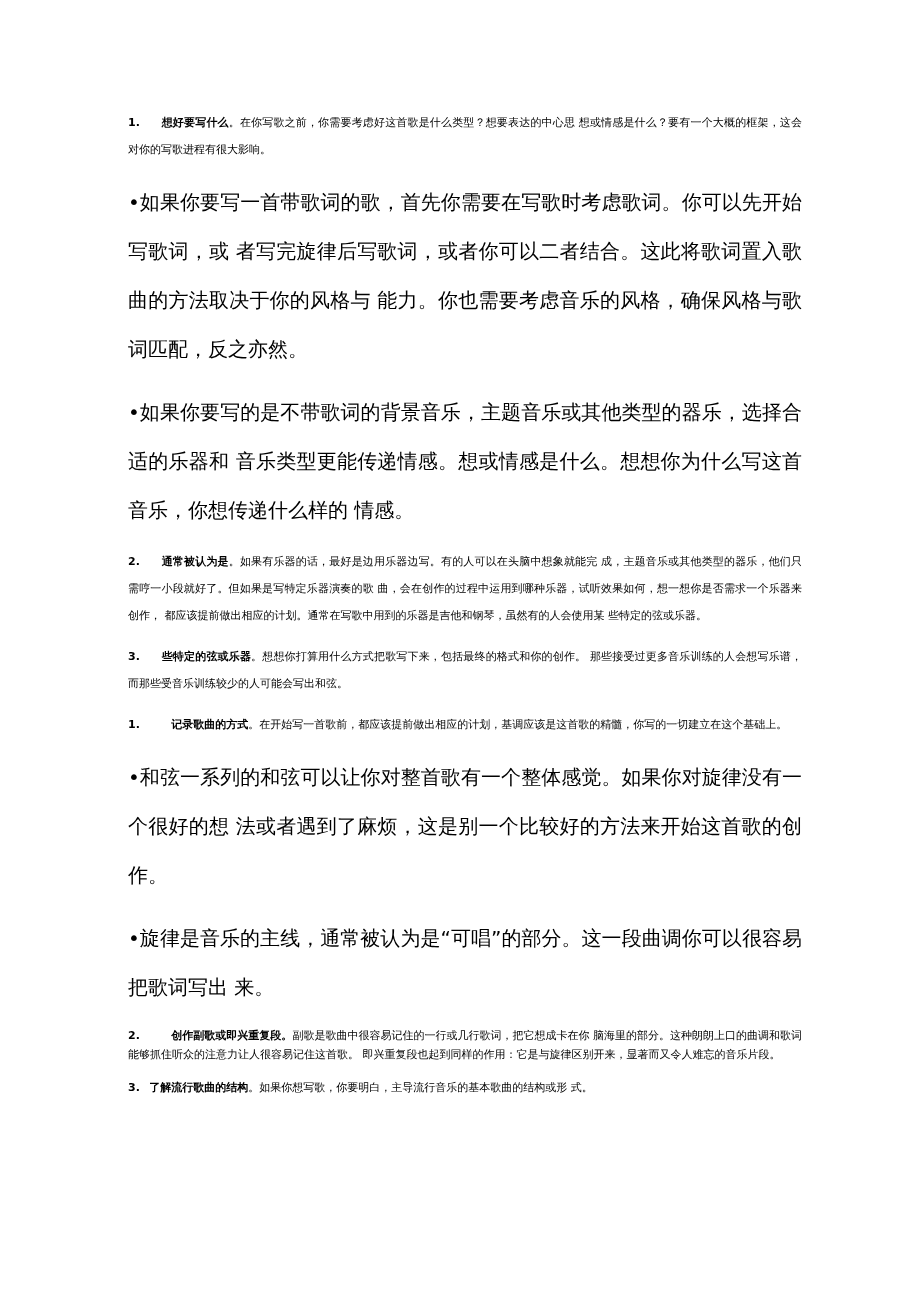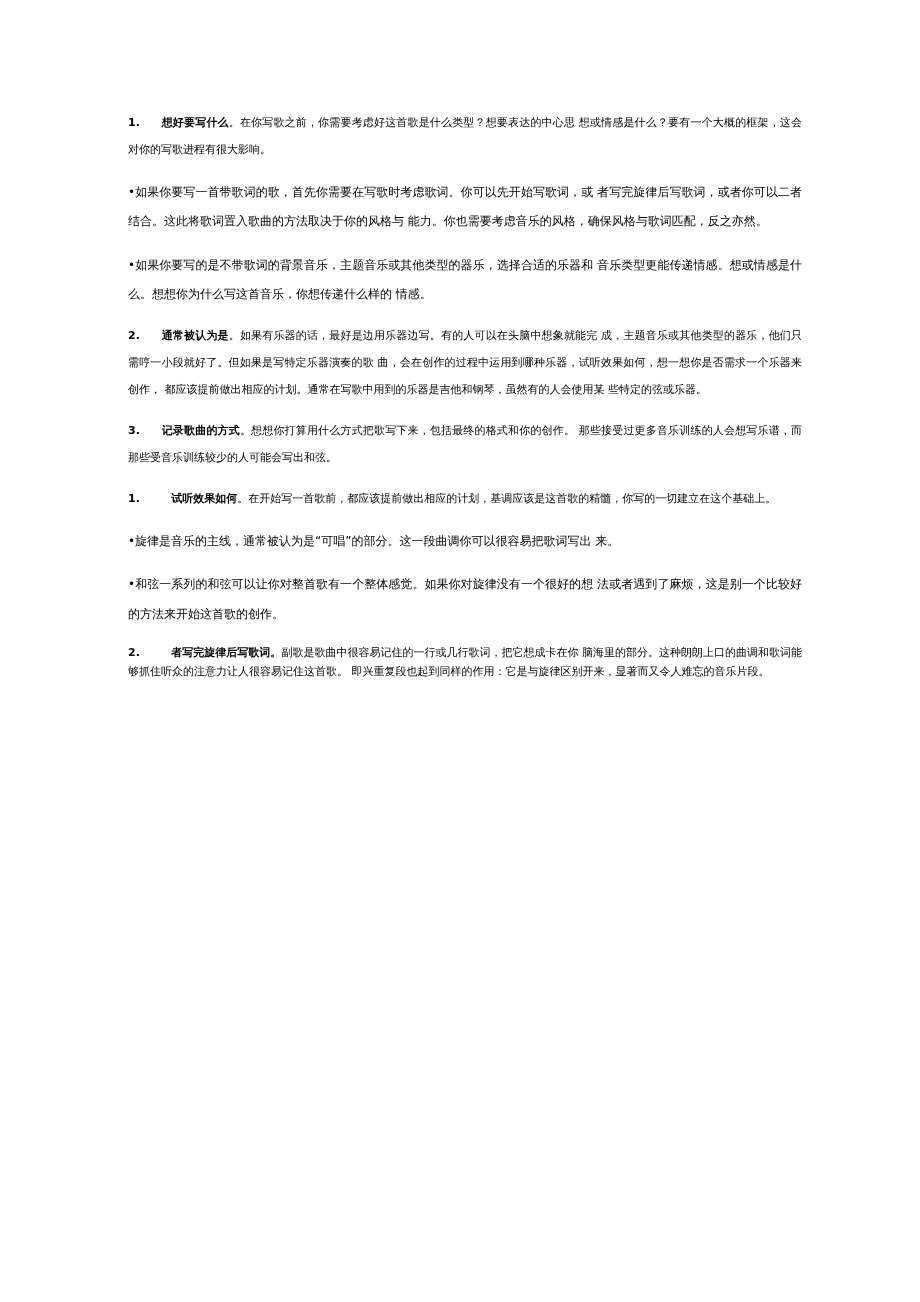--- a/index.html
+++ b/index.html
@@ -34,21 +34,21 @@
   .para.tight {
     line-height: 1.75;
   }
   .num {
     font-weight: bold;
   }
   .bold {
     font-weight: bold;
   }
   .bullet-para {
-    font-size: 12px;
+    font-size: 20px;
     line-height: 2.45;
     text-align: justify;
     text-justify: inter-ideograph;
   }
 </style>
 </head>
 <body>
 
 <div class="page">
 
@@ -74,44 +74,50 @@
   <div class="block">
     <div class="para">
       <span class="num">2.</span>
       <span style="display:inline-block;width:18px"></span><span class="bold">通常被认为是</span><span>。如果有乐器的话，最好是边用乐器边写。有的人可以在头脑中想象就能完 成，主题音乐或其他类型的器乐，他们只需哼一小段就好了。但如果是写特定乐器演奏的歌 曲，会在创作的过程中运用到哪种乐器，试听效果如何，想一想你是否需求一个乐器来创作， 都应该提前做出相应的计划。通常在写歌中用到的乐器是吉他和钢琴，虽然有的人会使用某 些特定的弦或乐器。</span>
     </div>
   </div>
 
   <div class="block">
     <div class="para">
       <span class="num">3.</span>
-      <span style="display:inline-block;width:18px"></span><span class="bold">记录歌曲的方式</span><span>。想想你打算用什么方式把歌写下来，包括最终的格式和你的创作。 那些接受过更多音乐训练的人会想写乐谱，而那些受音乐训练较少的人可能会写出和弦。</span>
+      <span style="display:inline-block;width:18px"></span><span class="bold">些特定的弦或乐器</span><span>。想想你打算用什么方式把歌写下来，包括最终的格式和你的创作。 那些接受过更多音乐训练的人会想写乐谱，而那些受音乐训练较少的人可能会写出和弦。</span>
     </div>
   </div>
 
   <div class="block">
     <div class="para">
       <span class="num">1.</span>
-      <span style="display:inline-block;width:28px"></span><span class="bold">试听效果如何</span><span>。在开始写一首歌前，都应该提前做出相应的计划，基调应该是这首歌的精髓，你写的一切建立在这个基础上。</span>
+      <span style="display:inline-block;width:28px"></span><span class="bold">记录歌曲的方式</span><span>。在开始写一首歌前，都应该提前做出相应的计划，基调应该是这首歌的精髓，你写的一切建立在这个基础上。</span>
+    </div>
+  </div>
+
+  <div class="block">
+    <div class="bullet-para">
+      <span>•</span><span>和弦一系列的和弦可以让你对整首歌有一个整体感觉。如果你对旋律没有一个很好的想 法或者遇到了麻烦，这是别一个比较好的方法来开始这首歌的创作。</span>
     </div>
   </div>
 
   <div class="block">
     <div class="bullet-para">
       <span>•</span><span>旋律是音乐的主线，通常被认为是“可唱”的部分。这一段曲调你可以很容易把歌词写出 来。</span>
     </div>
   </div>
 
   <div class="block">
-    <div class="bullet-para">
-      <span>•</span><span>和弦一系列的和弦可以让你对整首歌有一个整体感觉。如果你对旋律没有一个很好的想 法或者遇到了麻烦，这是别一个比较好的方法来开始这首歌的创作。</span>
+    <div class="para tight">
+      <span class="num">2.</span>
+      <span style="display:inline-block;width:28px"></span><span class="bold">创作副歌或即兴重复段。</span><span>副歌是歌曲中很容易记住的一行或几行歌词，把它想成卡在你 脑海里的部分。这种朗朗上口的曲调和歌词能够抓住听众的注意力让人很容易记住这首歌。 即兴重复段也起到同样的作用：它是与旋律区别开来，显著而又令人难忘的音乐片段。</span>
     </div>
   </div>
 
   <div class="block">
     <div class="para tight">
-      <span class="num">2.</span>
-      <span style="display:inline-block;width:28px"></span><span class="bold">者写完旋律后写歌词。</span><span>副歌是歌曲中很容易记住的一行或几行歌词，把它想成卡在你 脑海里的部分。这种朗朗上口的曲调和歌词能够抓住听众的注意力让人很容易记住这首歌。 即兴重复段也起到同样的作用：它是与旋律区别开来，显著而又令人难忘的音乐片段。</span>
+      <span class="num">3.</span>
+      <span style="display:inline-block;width:6px"></span><span class="bold">了解流行歌曲的结构</span><span>。如果你想写歌，你要明白，主导流行音乐的基本歌曲的结构或形 式。</span>
     </div>
   </div>
-
 
 </div>
 
 </body></html>

